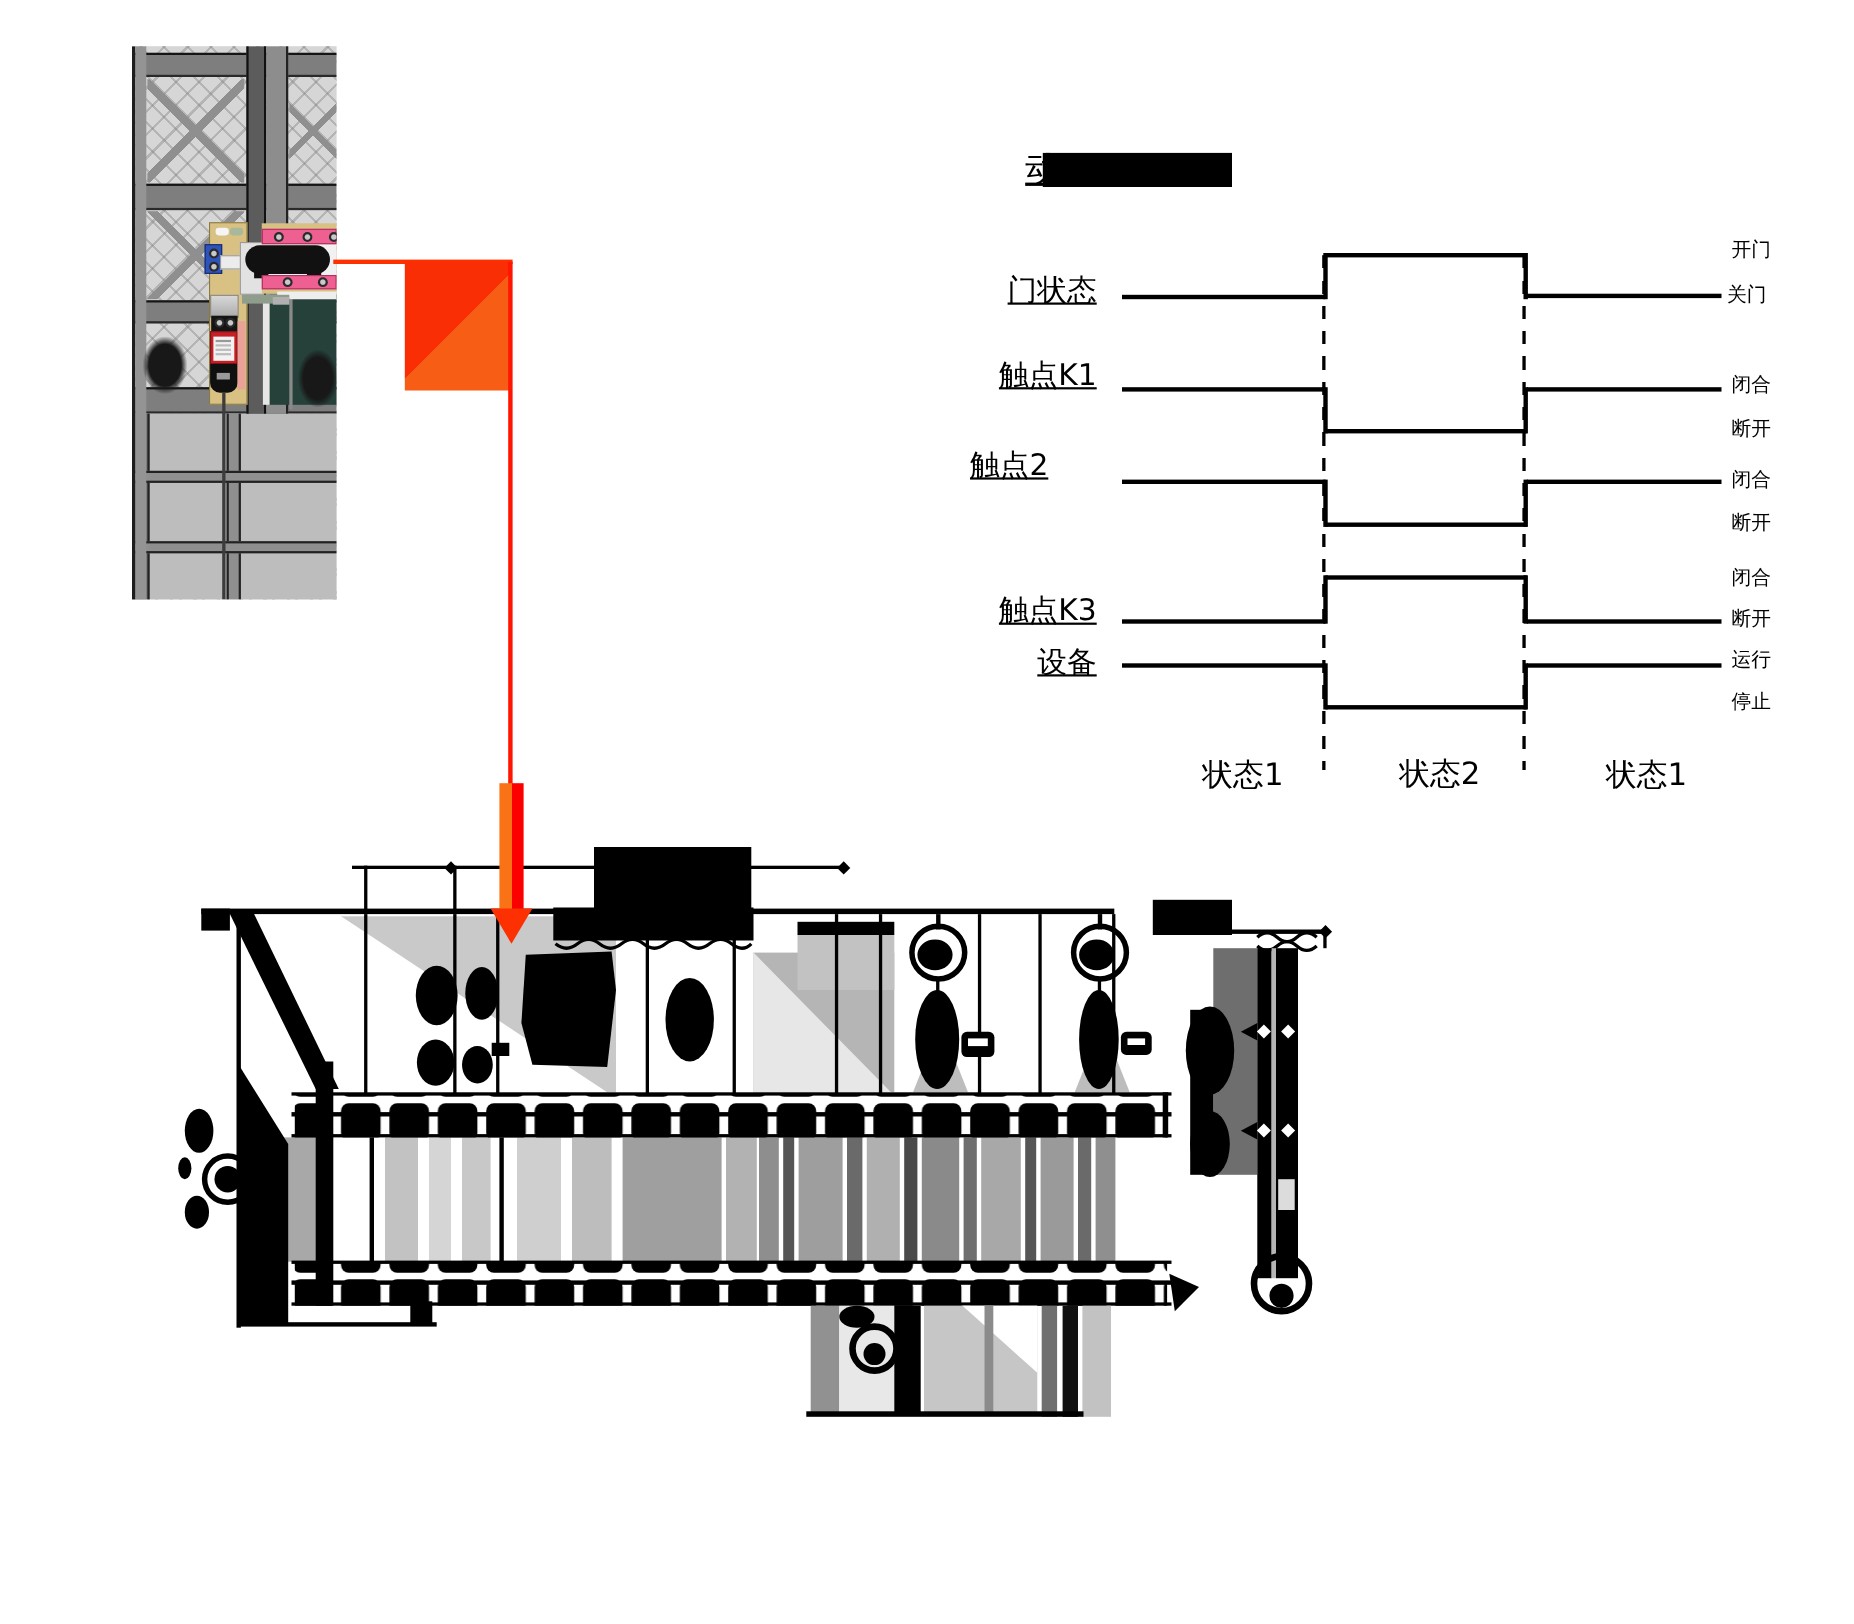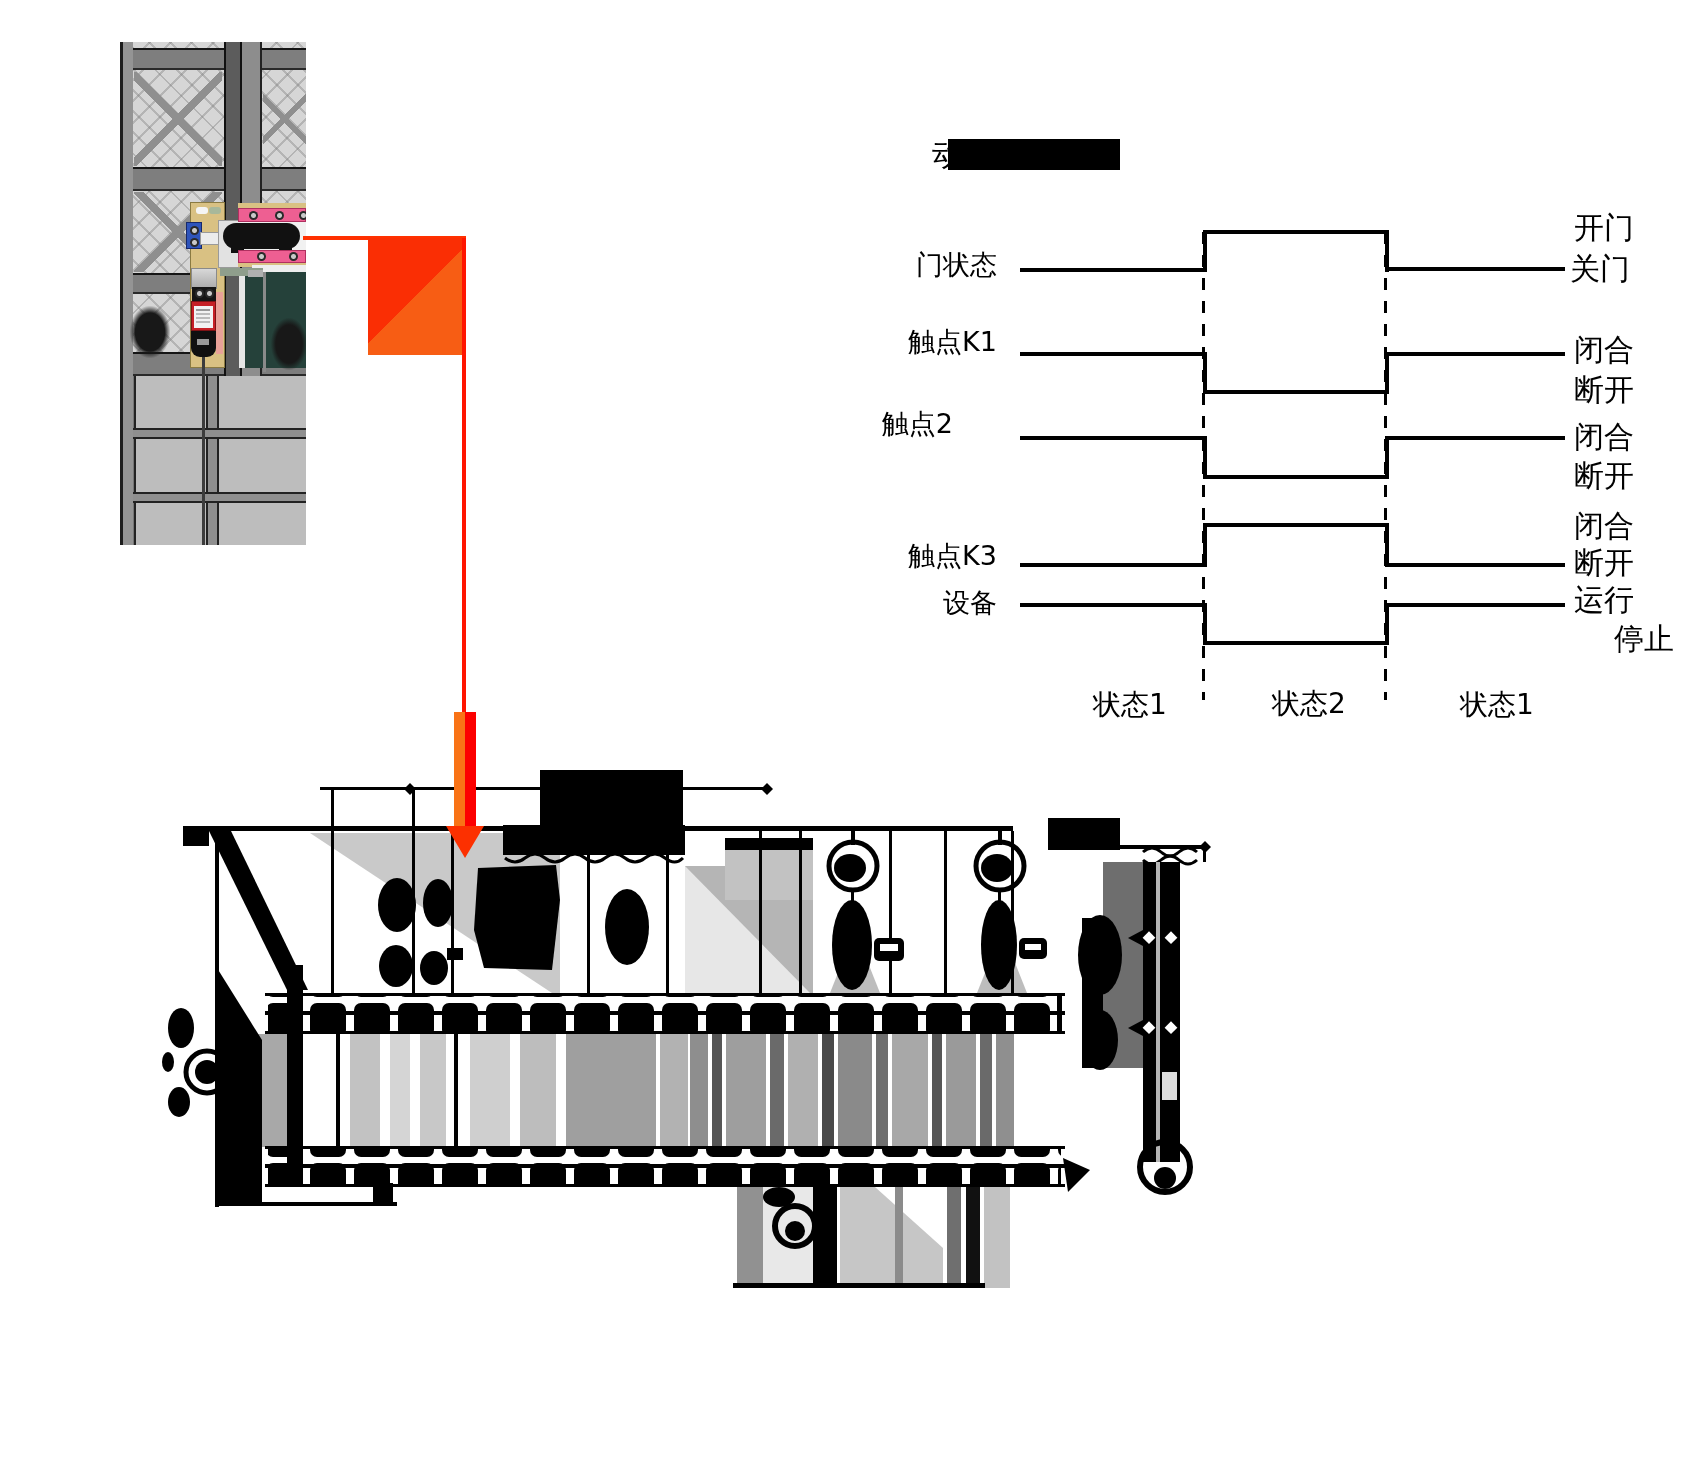--- a/index.html
+++ b/index.html
@@ -2,23 +2,23 @@
 <html><head>
 <meta charset="utf-8">
 <style>
   html,body{margin:0;padding:0;background:#fff;}
   body{width:1685px;height:1476px;position:relative;overflow:hidden;
        font-family:"DejaVu Sans",sans-serif;color:#000;}
   .ab{position:absolute;}
   .ln{position:absolute;background:#000;}
   .dash{position:absolute;width:3px;
         background:repeating-linear-gradient(180deg,#000 0 12px,rgba(0,0,0,0) 12px 23px);}
-  .lbl{position:absolute;font-size:27px;line-height:34px;white-space:nowrap;}
+  .lbl{position:absolute;font-size:27px;line-height:34px;white-space:nowrap;text-decoration:underline;}
   .lbl-left{width:210px;text-align:right;}
-  .rlbl{position:absolute;font-size:30px;line-height:32px;white-space:nowrap;}
+  .rlbl{position:absolute;font-size:18px;line-height:32px;white-space:nowrap;}
   .slbl{position:absolute;font-size:28px;line-height:34px;white-space:nowrap;}
   
   .photo{position:absolute;left:120px;top:42px;width:186px;height:503px;overflow:hidden;
          background-color:#d6d6d6;
          background-image:
            repeating-linear-gradient(45deg, rgba(125,125,125,.38) 0 2px, rgba(0,0,0,0) 2px 15px),
            repeating-linear-gradient(-45deg, rgba(125,125,125,.38) 0 2px, rgba(0,0,0,0) 2px 15px);}
   .rail{position:absolute;left:0;width:186px;background:#7e7e7e;
         border-top:2px solid #151515;border-bottom:2px solid #2a2a2a;box-sizing:border-box;}
   .xb{position:absolute;
@@ -319,18 +319,18 @@
 
   <div class="rlbl" style="left:1574px;top:212px;">开门</div>
   <div class="rlbl" style="left:1570px;top:253px;">关门</div>
   <div class="rlbl" style="left:1574px;top:334px;">闭合</div>
   <div class="rlbl" style="left:1574px;top:374px;">断开</div>
   <div class="rlbl" style="left:1574px;top:421px;">闭合</div>
   <div class="rlbl" style="left:1574px;top:460px;">断开</div>
   <div class="rlbl" style="left:1574px;top:510px;">闭合</div>
   <div class="rlbl" style="left:1574px;top:547px;">断开</div>
   <div class="rlbl" style="left:1574px;top:584px;">运行</div>
-  <div class="rlbl" style="left:1574px;top:623px;margin-left:40px;">停止</div>
+  <div class="rlbl" style="left:1574px;top:623px;">停止</div>
 
   <div class="slbl" style="left:1093px;top:688px;">状态1</div>
   <div class="slbl" style="left:1272px;top:687px;">状态2</div>
   <div class="slbl" style="left:1460px;top:688px;">状态1</div>
 </div>
 
 </body></html>

